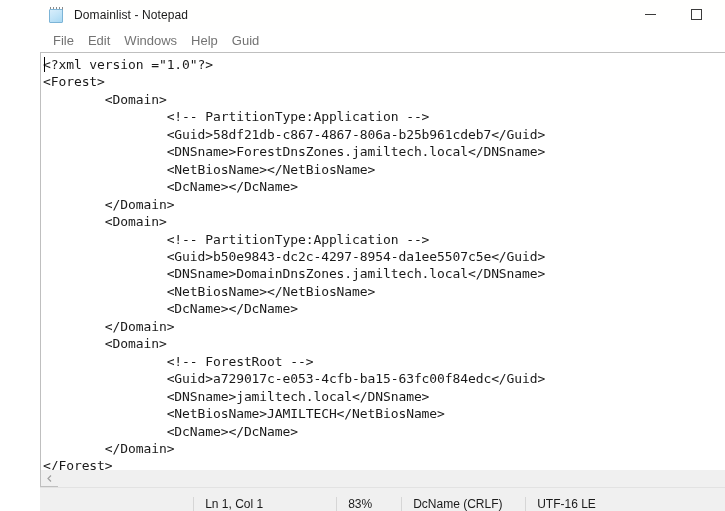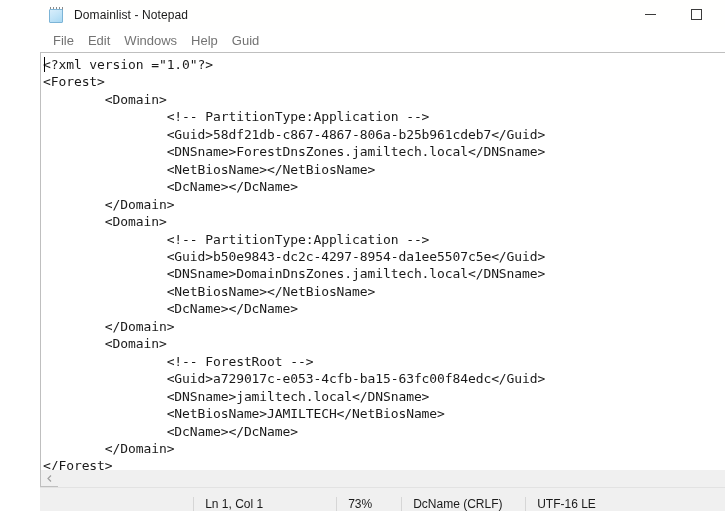--- a/index.html
+++ b/index.html
@@ -336,21 +336,21 @@
         <svg width="5" height="7" viewBox="0 0 5 7">
             <path d="M1 0.5 L4 3.5 L1 6.5" fill="none" stroke="#a0a0a0" stroke-width="1.2"></path>
           </svg>
       </div>
     </div>
   </div>
 
   <div class="statusbar">
     <div class="status-spacer"></div>
     <div class="status-cell ln">Ln 1, Col 1</div>
-    <div class="status-cell zoom">73%</div>
+    <div class="status-cell zoom">83%</div>
     <div class="status-cell eol">DcName (CRLF)</div>
     <div class="status-cell enc">UTF-16 LE</div>
     <div class="grip">
       <svg width="9" height="9" viewBox="0 0 9 9">
         <rect x="7" y="7" width="1.4" height="1.4" fill="#9a9a9a"></rect>
         <rect x="4" y="7" width="1.4" height="1.4" fill="#9a9a9a"></rect>
         <rect x="7" y="4" width="1.4" height="1.4" fill="#9a9a9a"></rect>
       </svg>
     </div>
   </div>

